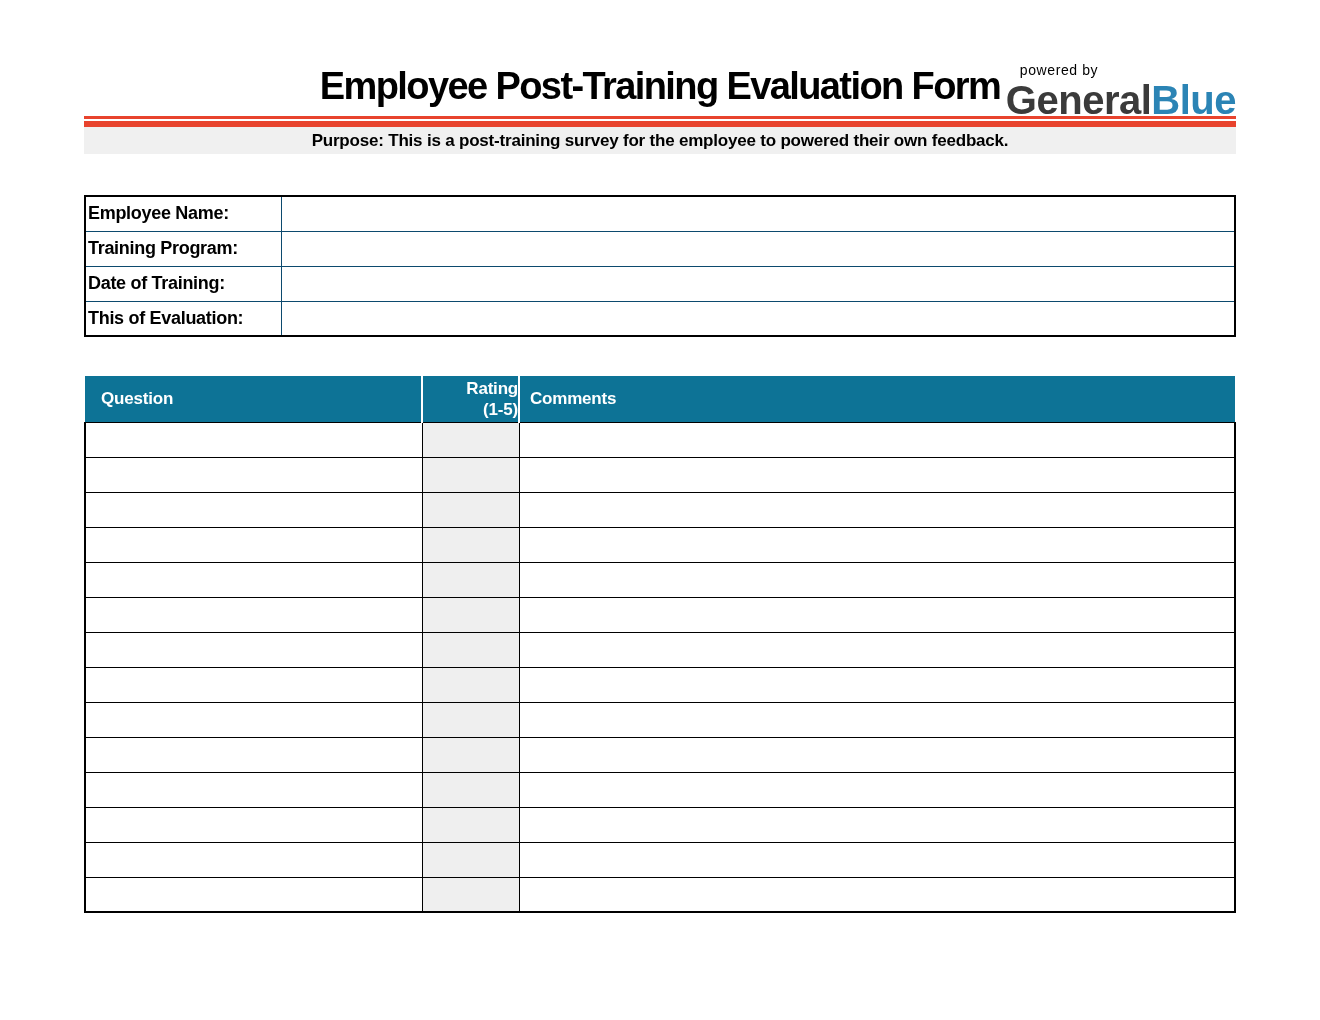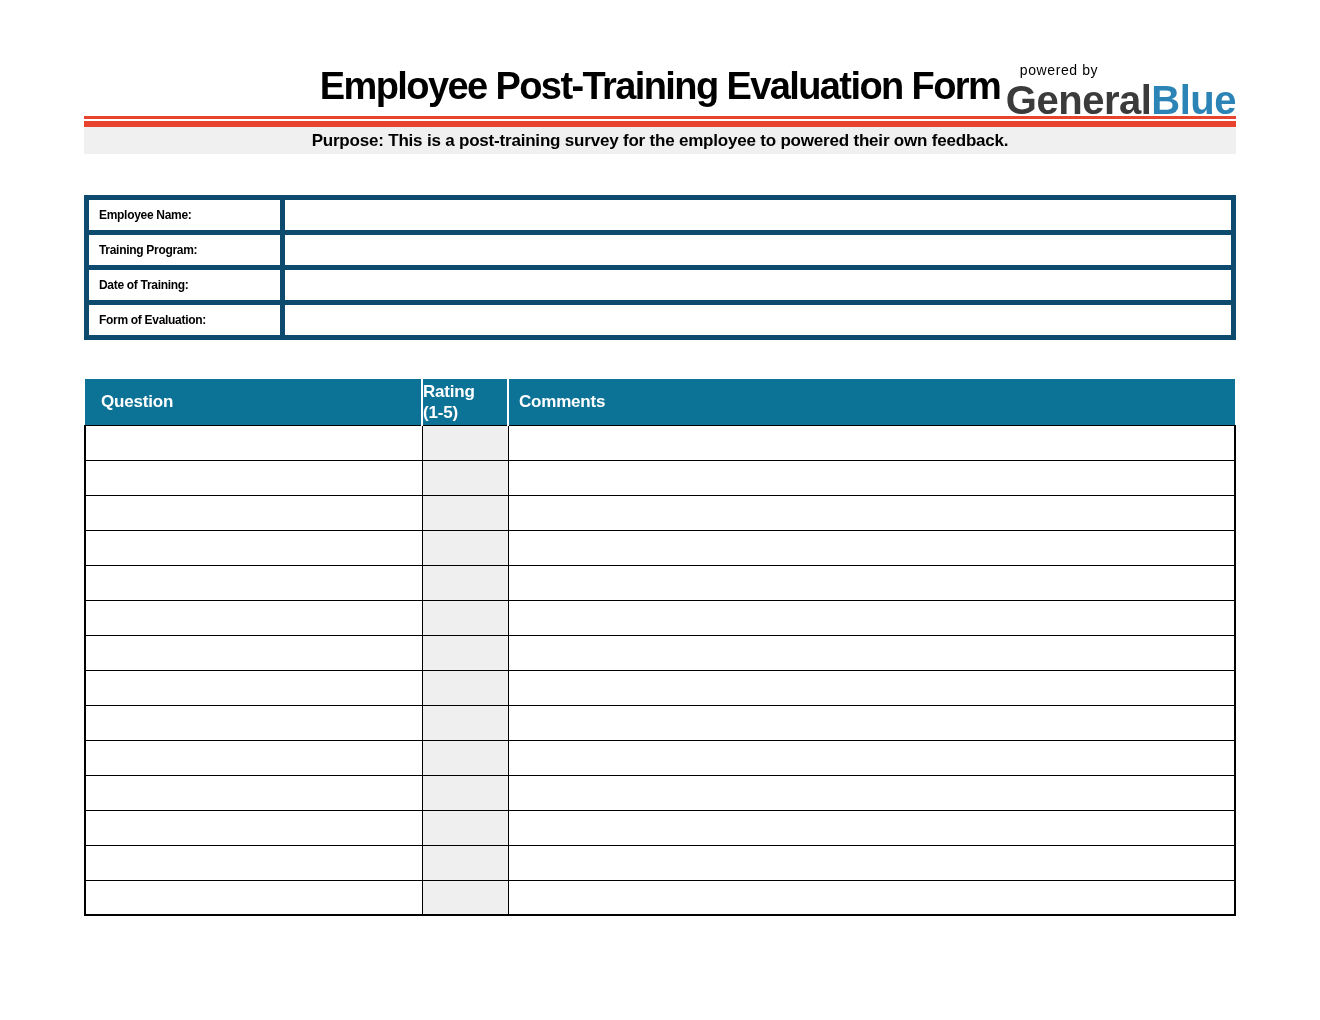--- a/index.html
+++ b/index.html
@@ -50,24 +50,24 @@
   }
 
   
   table { border-collapse: collapse; table-layout: fixed; }
   .info-table {
     margin: 41px 84px 0 84px;
     width: 1152px;
     border: 2px solid #000;
   }
   .info-table td {
-    border: 5px solid #0c4a6e;
+    border: 1px solid #0c4a6e;
     height: 35px;
-    font-size: 12px;
-    padding: 0 10px;
+    font-size: 18px;
+    padding: 0 2px;
   }
   .info-table td.info-label {
     width: 196px;
     font-weight: bold;
     letter-spacing: -0.3px;
   }
 
   
   .eval-table {
     margin: 39px 84px 0 84px;
@@ -76,21 +76,21 @@
   }
   .eval-table thead th {
     background: #0d7396;
     color: #ffffff;
     height: 46px;
     font-size: 17px; font-weight: bold;
     letter-spacing: -0.2px;
     vertical-align: middle;
   }
   .eval-table thead th.col-question { width: 337px; text-align: left; padding-left: 16px; border-right: 2px solid #fff; }
-  .eval-table thead th.col-rating   { width: 86px;  text-align: left; line-height: 21px; border-right: 2px solid #fff; margin-top: 41px; }
+  .eval-table thead th.col-rating   { width: 97px;  text-align: right; line-height: 21px; border-right: 2px solid #fff; margin-top: 41px; }
   .eval-table thead th.col-comments { text-align: left; padding-left: 10px; }
   .eval-table tbody td {
     border: 1px solid #000;
     height: 35px;
     font-size: 16px;
     padding: 0 8px;
   }
   .eval-table tbody td:nth-child(2) { background: #efefef; }
   .eval-table tbody tr:last-child td { border-bottom: 2px solid #000; }
   .eval-table tbody td:first-child { border-left: 2px solid #000; }
@@ -122,21 +122,21 @@
         </tr>
         <tr>
           <td class="info-label">Training Program:</td>
           <td></td>
         </tr>
         <tr>
           <td class="info-label">Date of Training:</td>
           <td></td>
         </tr>
         <tr>
-          <td class="info-label">Form of Evaluation:</td>
+          <td class="info-label">This of Evaluation:</td>
           <td></td>
         </tr>
       </tbody>
   </table>
 
   <table class="eval-table">
     <thead>
       <tr>
         <th class="col-question">Question</th>
         <th class="col-rating">

